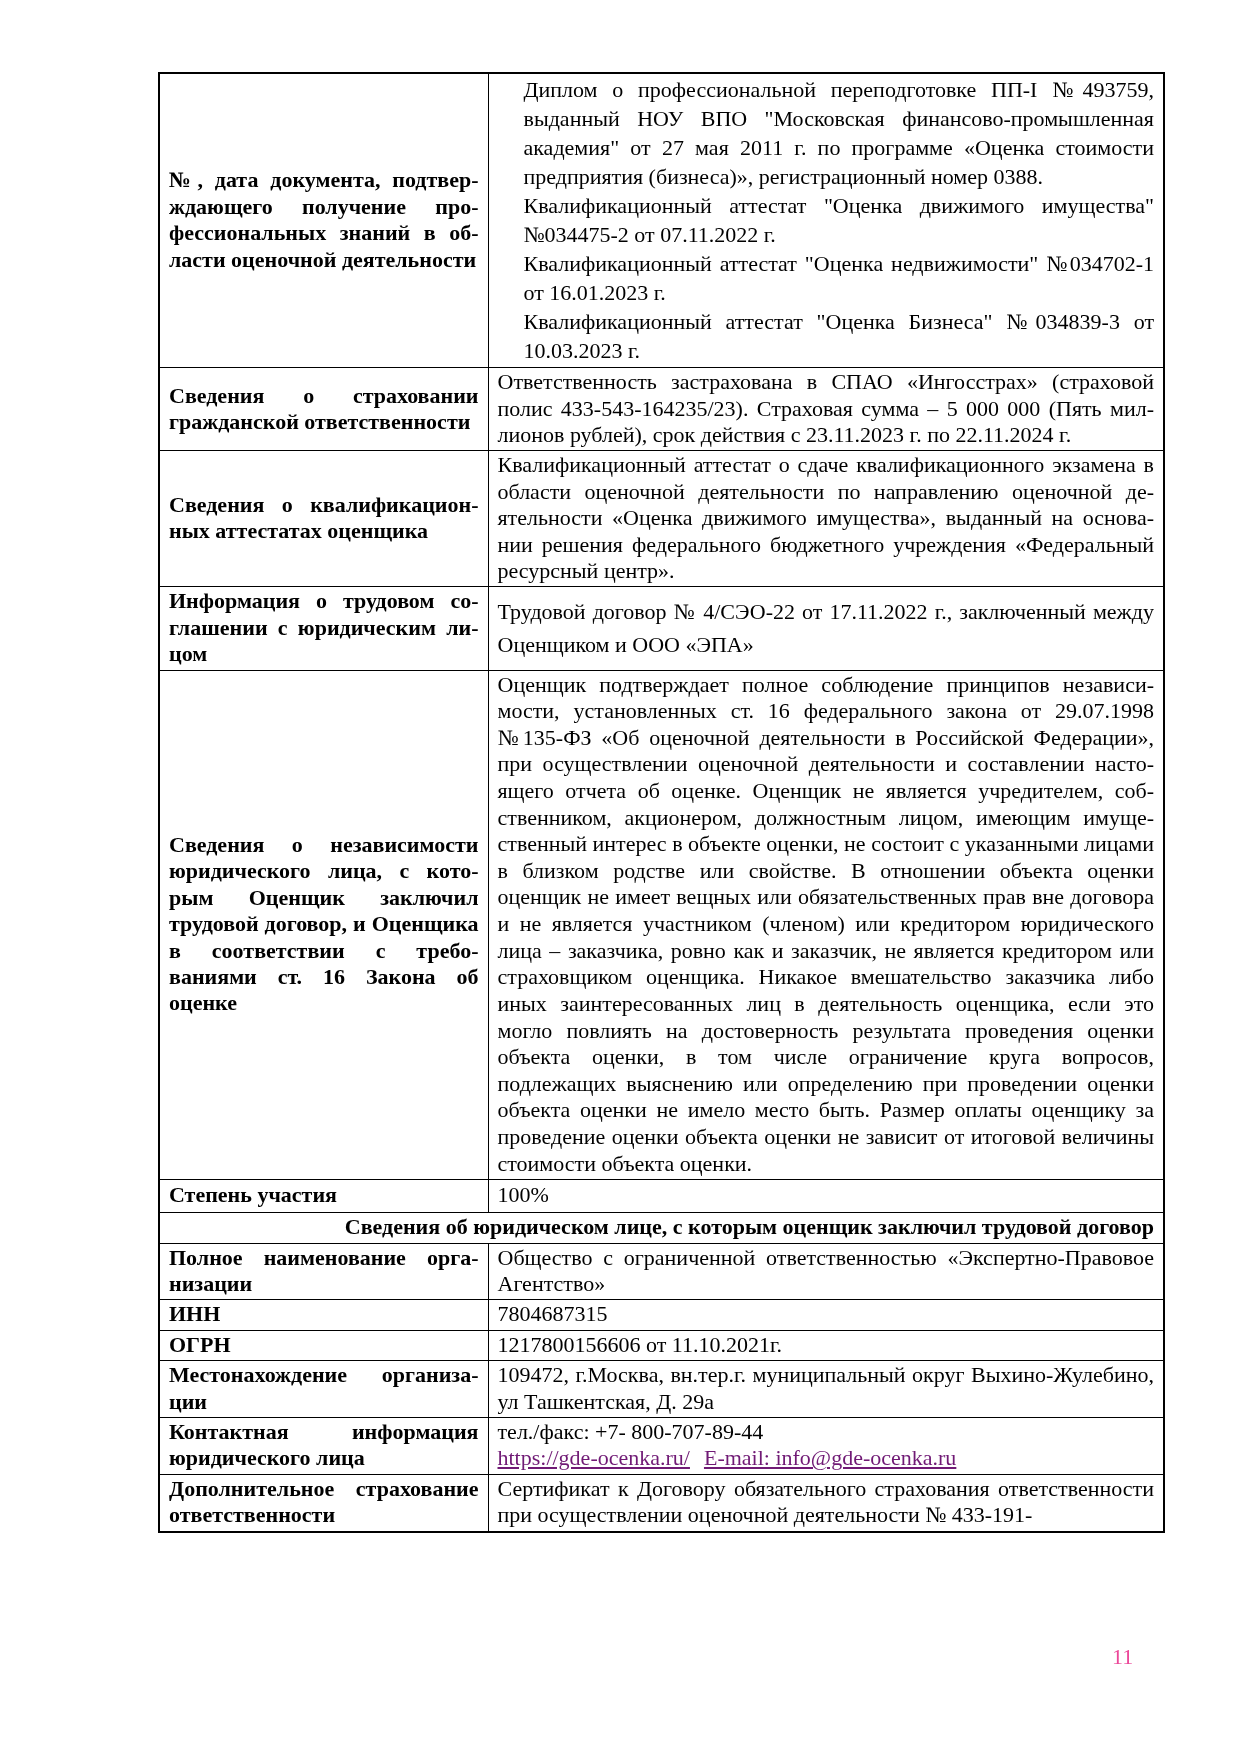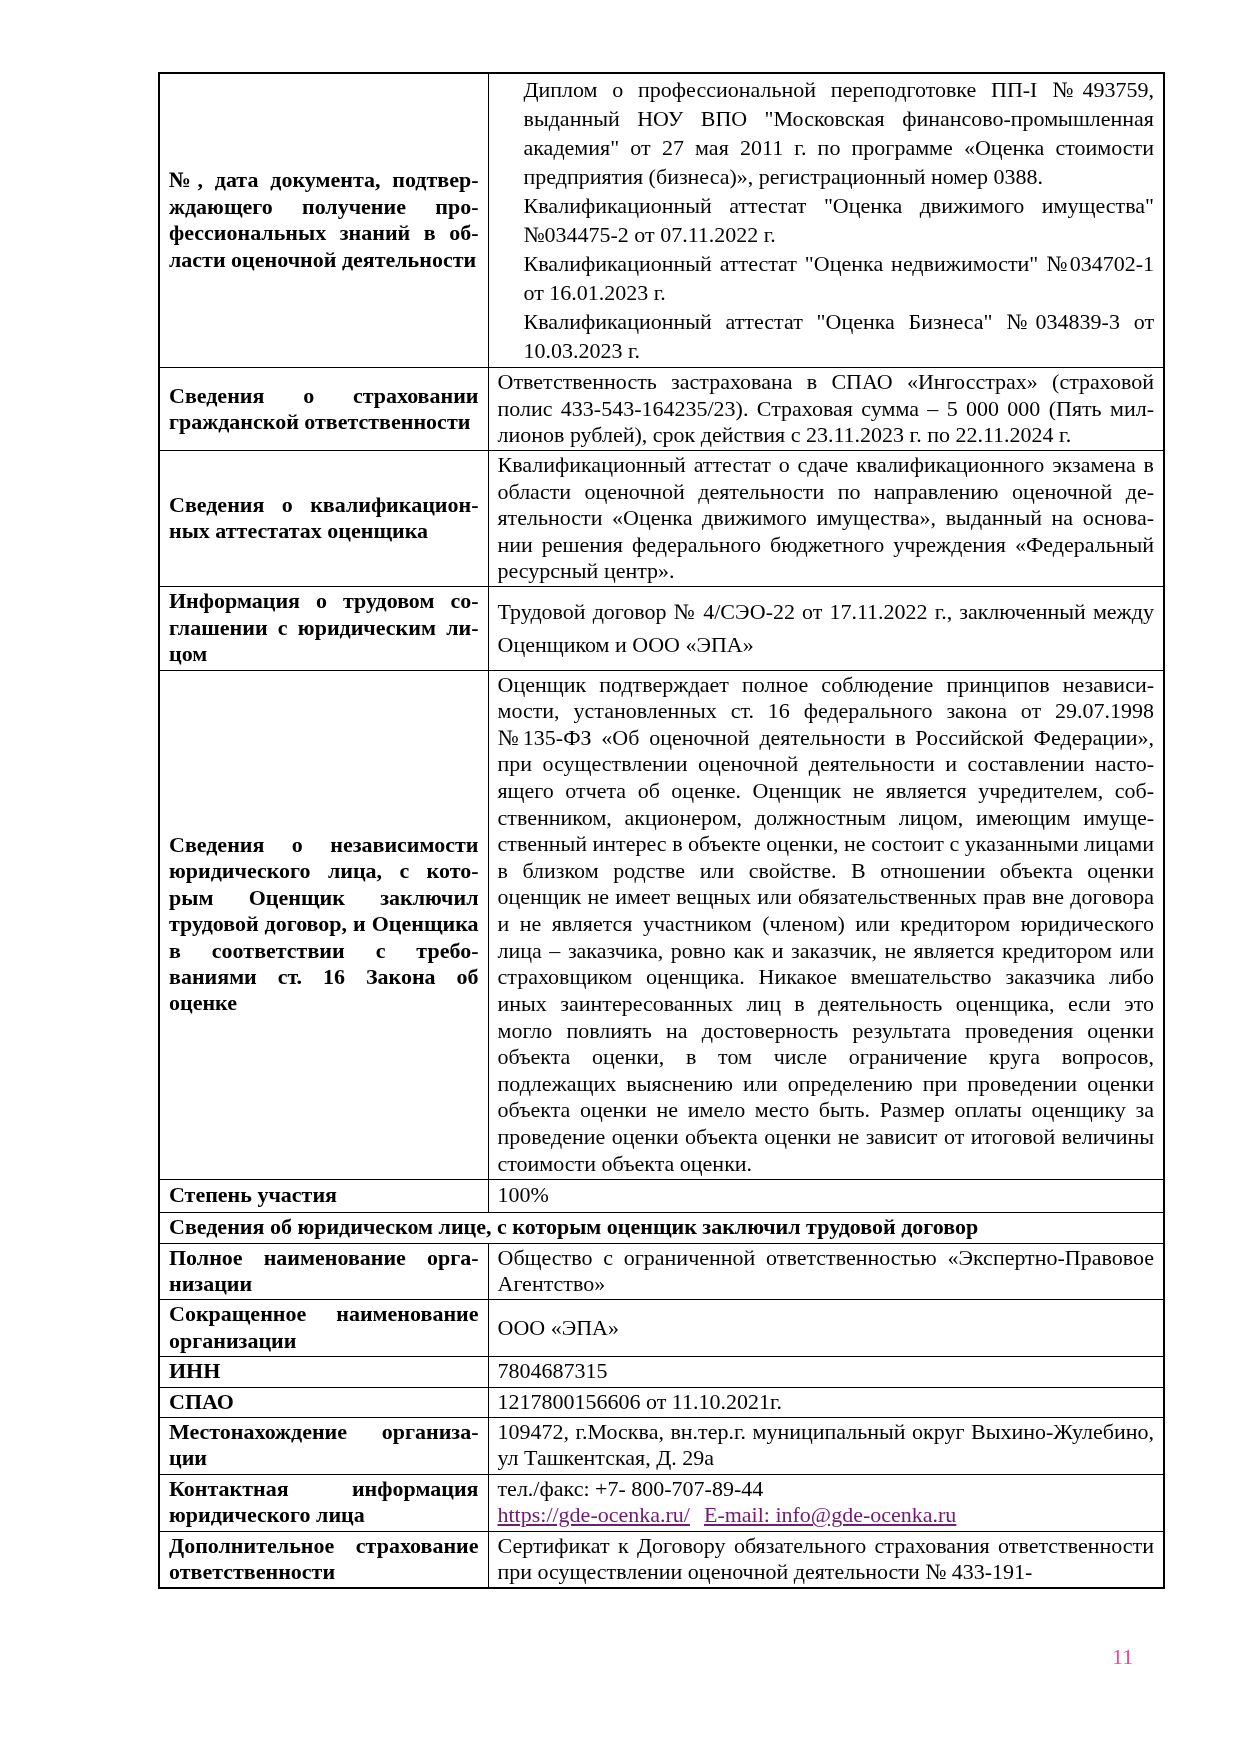--- a/index.html
+++ b/index.html
@@ -33,21 +33,21 @@
   }
   td.lbl { font-weight:bold; }
   td.val p { margin:0; }
   tr.r1 { height:270px; } tr.r1 td.val { line-height:1.32;padding-left:35px; }
   tr.r2 { height:81px;  }
   tr.r3 { height:133px; }
   tr.r4 { height:77px;  } tr.r4 td.val { line-height:1.5; }
   tr.r5 { height:502px; } tr.r5 td.val { line-height:1.21;border-radius:18px; }
   tr.r6 { height:33px;  }
   tr.rhdr { height:29px; }
-  tr.rhdr td { font-weight:bold; text-align:left;margin-left:48px; }
+  tr.rhdr td { font-weight:bold; text-align:right;margin-left:48px; }
   tr.r7 { height:106px; }
   tr.r8 { height:49px; }
   tr.r9 { height:56px; }
   tr.r10 { height:29px; }
   tr.r11 { height:29px; }
   tr.r12 { height:49px; }
   tr.r13 { height:57px; }
   tr.r14 { height:51px; }
   a.doclink {
     color:#701a75;
@@ -112,32 +112,28 @@
       <tr class="rhdr">
         <td colspan="2">Сведения об юридическом лице, с которым оценщик заключил трудовой договор</td>
       </tr>
 
 
       <tr class="r8">
         <td class="lbl">Полное наименование орга­низации</td>
         <td class="val">Общество с ограниченной ответственностью «Экспертно-Правовое Агентство»</td>
       </tr>
 
-      <tr class="r9">
-        <td class="lbl">Сокращенное наименование организации</td>
-        <td class="val">ООО «ЭПА»</td>
-      </tr>
 
       <tr class="r10">
         <td class="lbl">ИНН</td>
         <td class="val">7804687315</td>
       </tr>
 
       <tr class="r11">
-        <td class="lbl">СПАО</td>
+        <td class="lbl">ОГРН</td>
         <td class="val">1217800156606 от 11.10.2021г.</td>
       </tr>
 
       <tr class="r12">
         <td class="lbl">Местонахождение организа­ции</td>
         <td class="val">109472, г.Москва, вн.тер.г. муниципальный округ Выхино-Жуле­бино, ул Ташкентская, Д. 29а</td>
       </tr>
 
       <tr class="r13">
         <td class="lbl">Контактная информация юридического лица</td>

